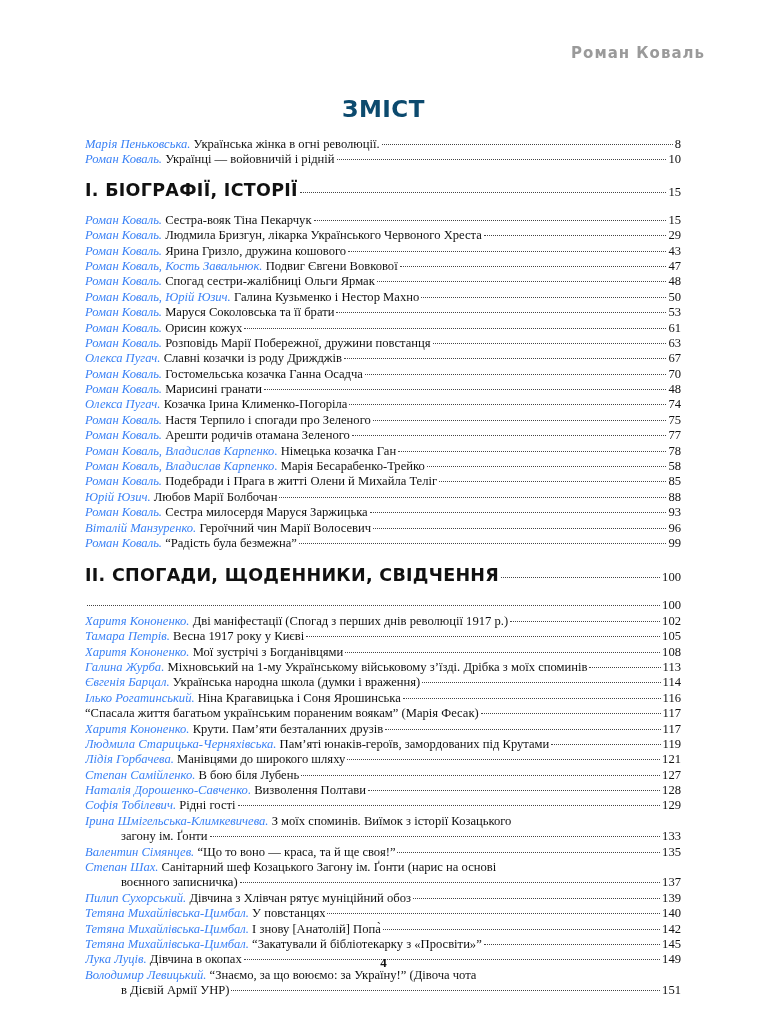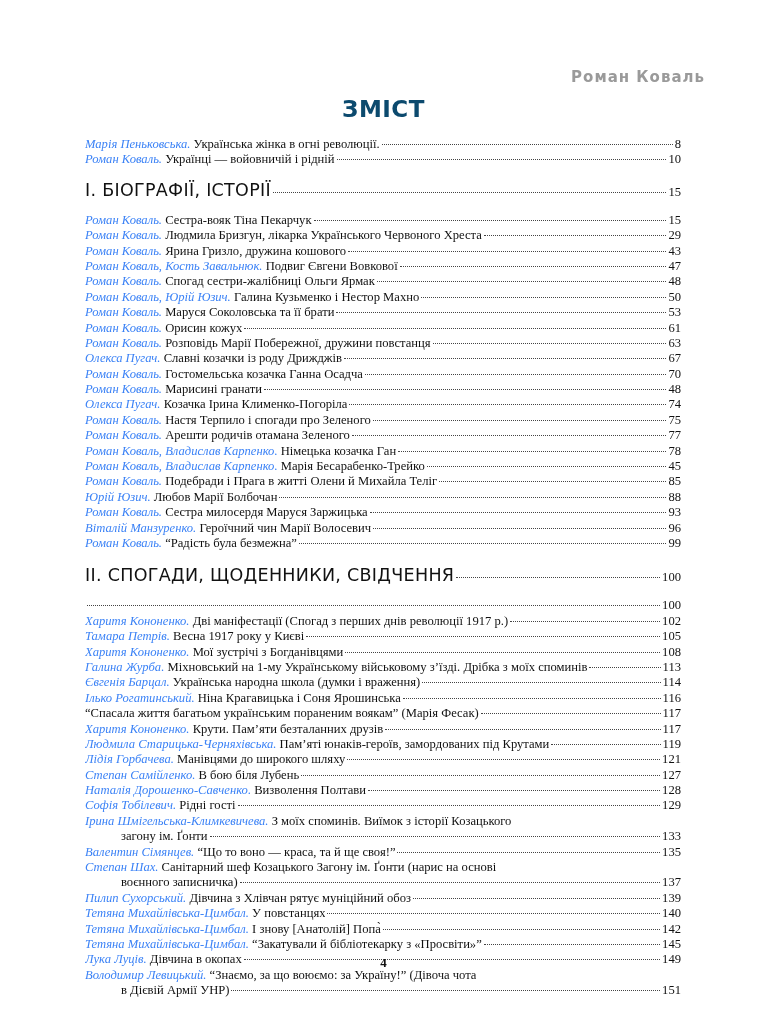--- a/index.html
+++ b/index.html
@@ -1,30 +1,30 @@
 <!DOCTYPE html>
 <html><head>
 <meta charset="utf-8">
 <style>
   html, body { margin:0; padding:0; background:#fff; }
   body { width:767px; height:1024px; position:relative; overflow:hidden;
          font-family:"Liberation Serif", "DejaVu Serif", serif; color:#111; }
-  .running-head { position:absolute; top:68px; right:62px; font-family:"DejaVu Sans", sans-serif;
+  .running-head { position:absolute; top:44px; right:62px; font-family:"DejaVu Sans", sans-serif;
          font-weight:bold; font-size:15px; letter-spacing:1px; color:#9a9a9a; }
   .title { position:absolute; top:96px; left:0; width:767px; text-align:center;
          font-family:"DejaVu Sans", sans-serif; font-weight:bold; font-size:23px; letter-spacing:0.5px; color:#0c4a6e; }
   .toc { position:absolute; top:137px; left:85px; width:596px; }
   .row { display:flex; align-items:baseline; font-size:12.6px; line-height:15.4px; height:15.4px; white-space:nowrap; }
   .row .text { flex:0 1 auto; overflow:hidden; }
   .row .auth { font-style:italic; color:#3b82f6; }
   .row .leader { flex:1 1 auto; border-bottom:1px dotted #444; margin:0 2px; transform:translateY(-3px); min-width:10px; }
   .row .page { flex:0 0 auto; }
   .row.indent .text { padding-left:36px; }
   .section { display:flex; align-items:baseline; margin-top:12px; margin-bottom:9px; height:24px; }
-  .section .stitle { font-family:"DejaVu Sans", sans-serif; font-weight:normal; font-size:17.5px; letter-spacing:0.3px; white-space:nowrap; }
+  .section .stitle { font-family:"DejaVu Sans", sans-serif; font-weight:bold; font-size:17.5px; letter-spacing:0.3px; white-space:nowrap; }
   .section .leader { flex:1 1 auto; border-bottom:1px dotted #444; margin:0 2px; transform:translateY(-3px); }
   .section .page { font-size:12.6px; }
   .page-number { position:absolute; top:955px; left:0; width:767px; text-align:center; font-size:13px; font-weight:bold; }
 </style>
 </head>
 <body>
 
 <div class="running-head">Роман Коваль</div>
 <div class="title">ЗМІСТ</div>
 
@@ -120,21 +120,21 @@
       <span class="page">77</span>
     </div>
     <div class="row">
       <span class="text"><span class="auth">Роман Коваль, Владислав Карпенко.</span><span> Німецька козачка Ган</span></span>
       <span class="leader"></span>
       <span class="page">78</span>
     </div>
     <div class="row">
       <span class="text"><span class="auth">Роман Коваль, Владислав Карпенко.</span><span> Марія Бесарабенко-Трейко</span></span>
       <span class="leader"></span>
-      <span class="page">45</span>
+      <span class="page">58</span>
     </div>
     <div class="row">
       <span class="text"><span class="auth">Роман Коваль.</span><span> Подебради і Прага в житті Олени й Михайла Теліг</span></span>
       <span class="leader"></span>
       <span class="page">85</span>
     </div>
     <div class="row">
       <span class="text"><span class="auth">Юрій Юзич.</span><span> Любов Марії Болбочан</span></span>
       <span class="leader"></span>
       <span class="page">88</span>

